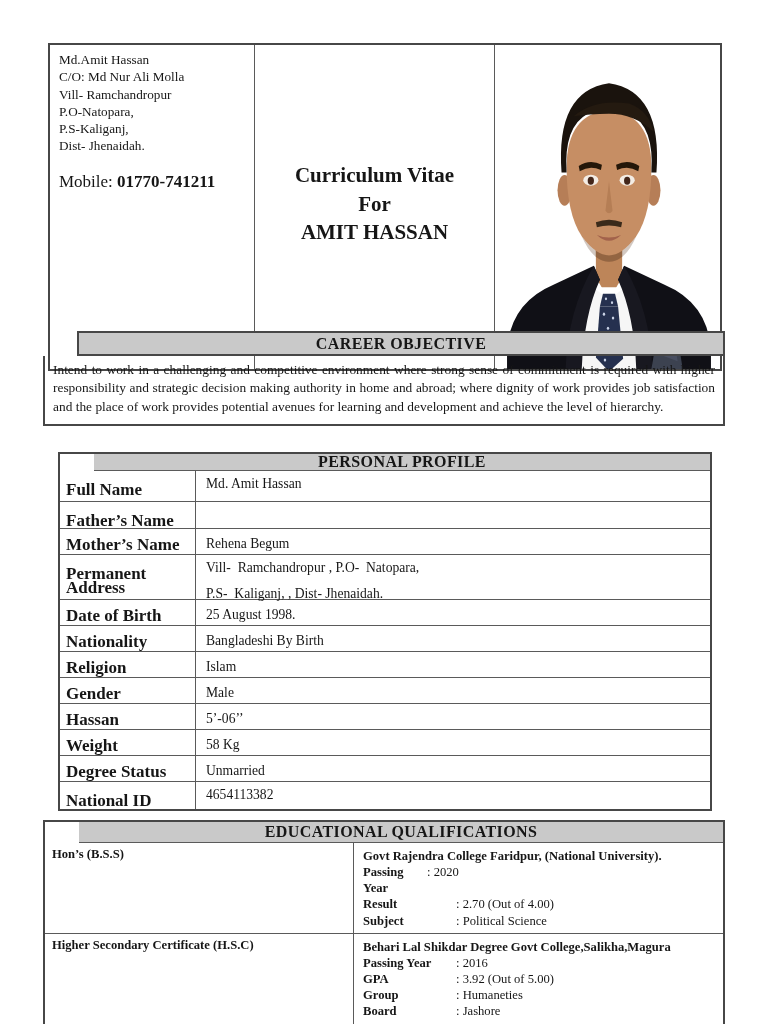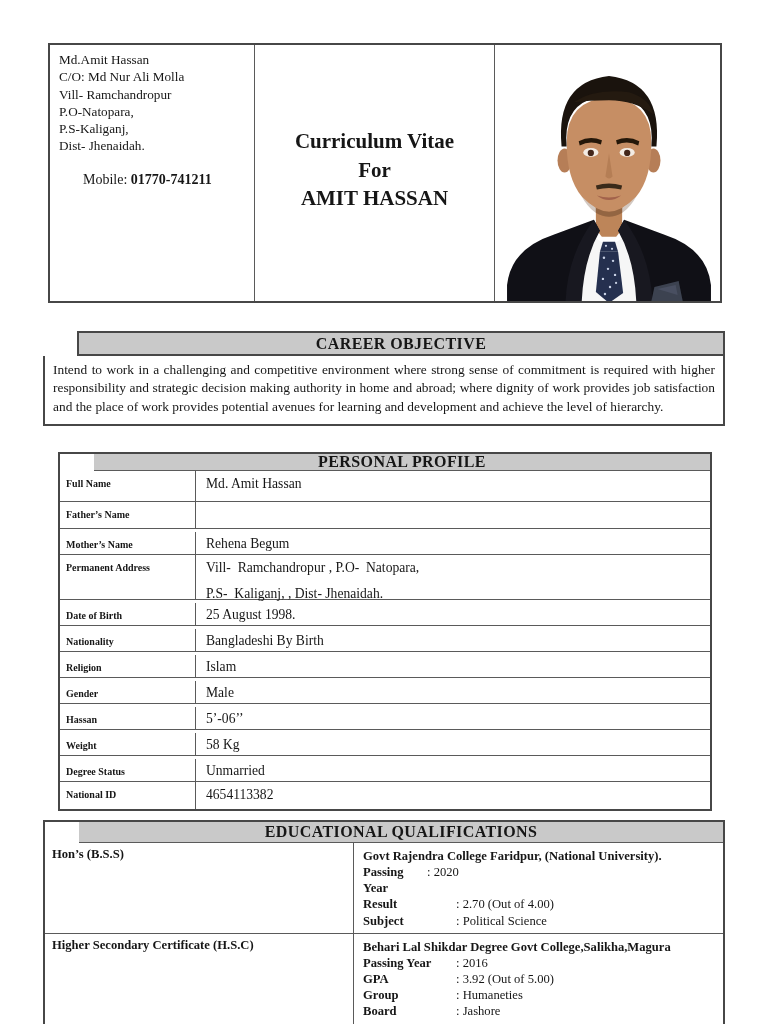--- a/index.html
+++ b/index.html
@@ -6,26 +6,26 @@
   html, body { background: #ffffff; }
   body {
     width: 768px; height: 1024px; position: relative;
     font-family: "Liberation Serif", "DejaVu Serif", serif;
     color: #161616;
   }
   .page { position: absolute; inset: 0; background: #ffffff; }
 
   
   .topbox {
-    position: absolute; left: 48px; top: 43px; width: 674px; height: 260px;
+    position: absolute; left: 48px; top: 43px; width: 674px; height: 328px;
     border: 2px solid #474747; display: flex; background: #fff;
   }
   .col-contact { width: 205px; border-right: 1px solid #5a5a5a; padding: 6px 6px 4px 9px; }
   .contact-line { font-size: 13.2px; line-height: 17.3px; white-space: nowrap; }
-  .mobile-line { margin-top: 17px; font-size: 14px; white-space: nowrap; margin-left: 24px; }
+  .mobile-line { margin-top: 17px; font-size: 17px; white-space: nowrap; }
   .mobile-num { font-weight: bold; }
   .col-title {
     width: 240px; border-right: 1px solid #5a5a5a;
     display: flex; flex-direction: column; justify-content: center; align-items: center;
     text-align: center; padding-bottom: 6px;
   }
   .title-line { font-weight: bold; font-size: 21px; line-height: 28.5px; white-space: nowrap; }
   .col-photo { flex: 1; position: relative; background: #fff; }
   .photo-wrap { position: absolute; left: 8px; right: 5px; top: 5px; bottom: 0; }
   .photo-wrap svg { width: 100%; height: 100%; display: block; }
@@ -49,21 +49,21 @@
   
   .section-profile {
     position: absolute; left: 58px; top: 452px; width: 654px;
     border: 2px solid #474747; background: #fff;
   }
   .profile-bar { height: 17px; border: none; border-bottom: 1px solid #5a5a5a; font-size: 16px; }
   .p-row { display: flex; border-bottom: 1px solid #5a5a5a; }
   .p-row:last-child { border-bottom: none; }
   .p-label {
     width: 136px; border-right: 1px solid #5a5a5a;
-    padding: 6px 3px 2px 6px; font-weight: bold; font-size: 10px; line-height: 14px;
+    padding: 12px 3px 2px 6px; font-weight: bold; font-size: 17px; line-height: 14px;
   }
   .p-value { flex: 1; padding: 4px 4px 2px 10px; font-size: 13.6px; line-height: 17px; }
   .addr-line2 { margin-top: 9px; }
   .h26 { height: 26px; align-items: flex-end; } .h27 { height: 27px; } .h31 { height: 31px; } .h45 { height: 45px; }
 
   
   .section-education {
     position: absolute; left: 43px; top: 820px; width: 682px;
     border: 2px solid #474747; background: #fff;
   }

